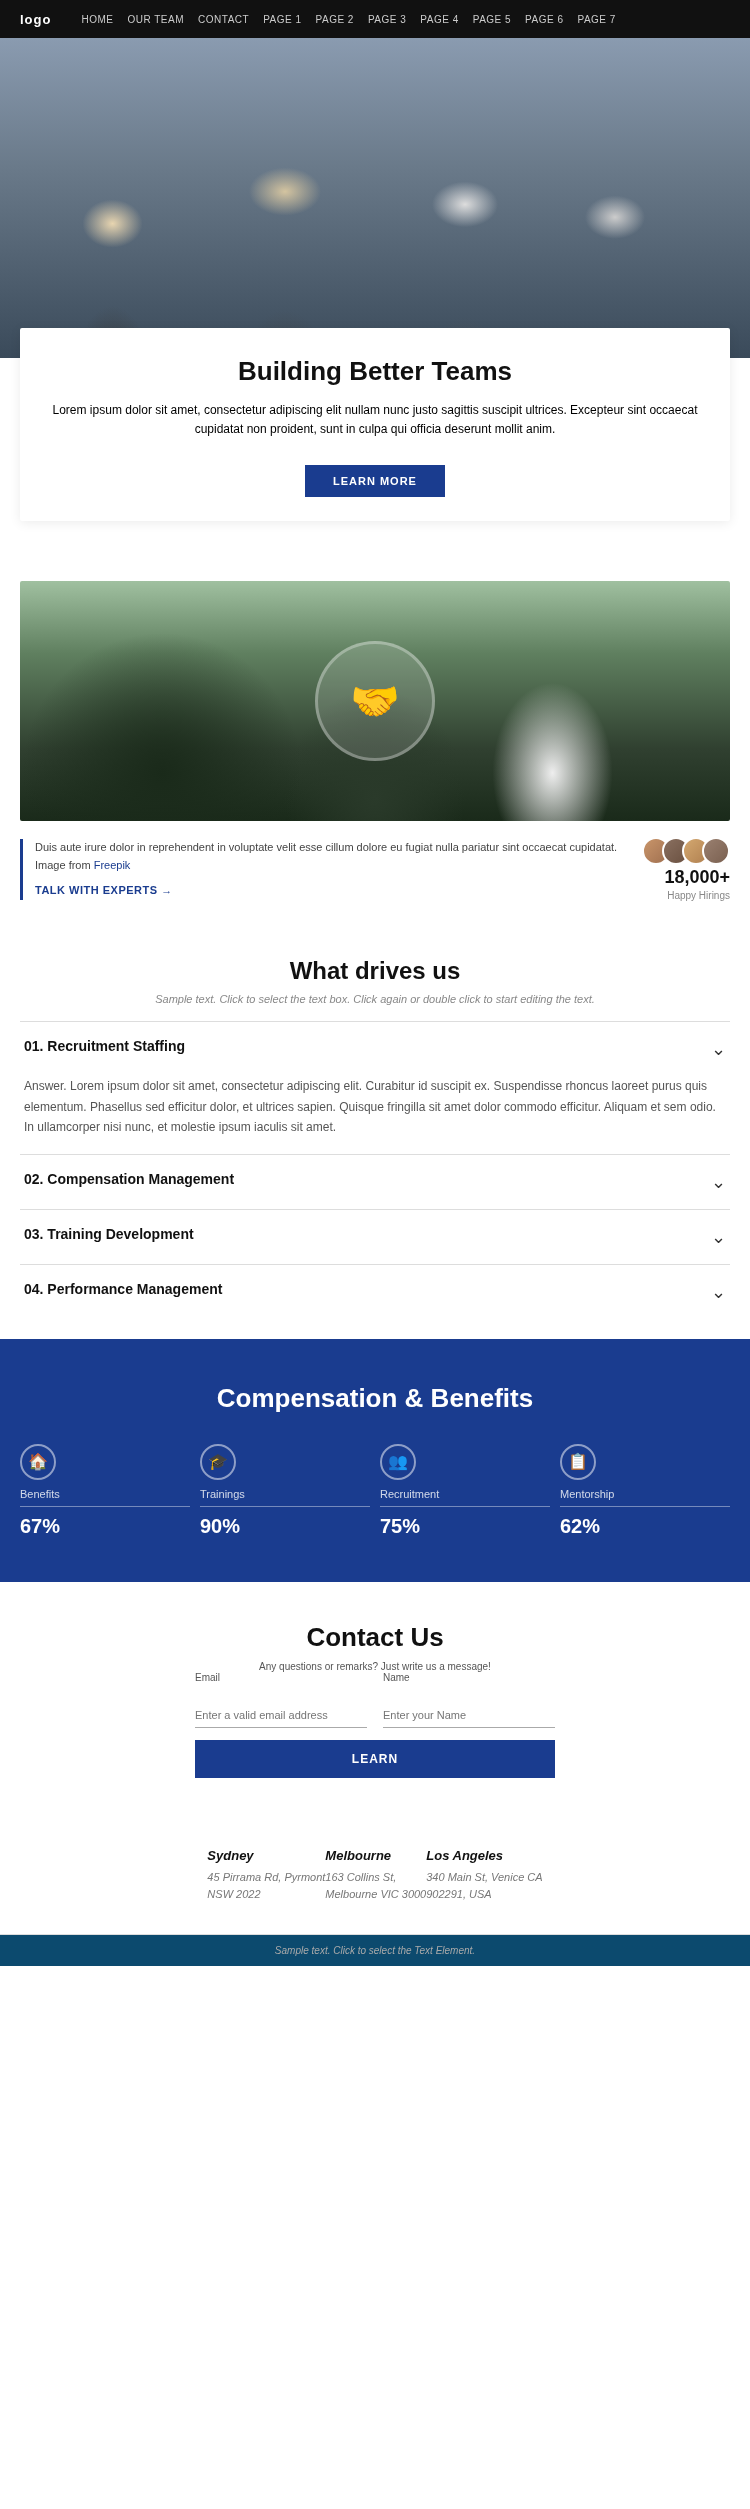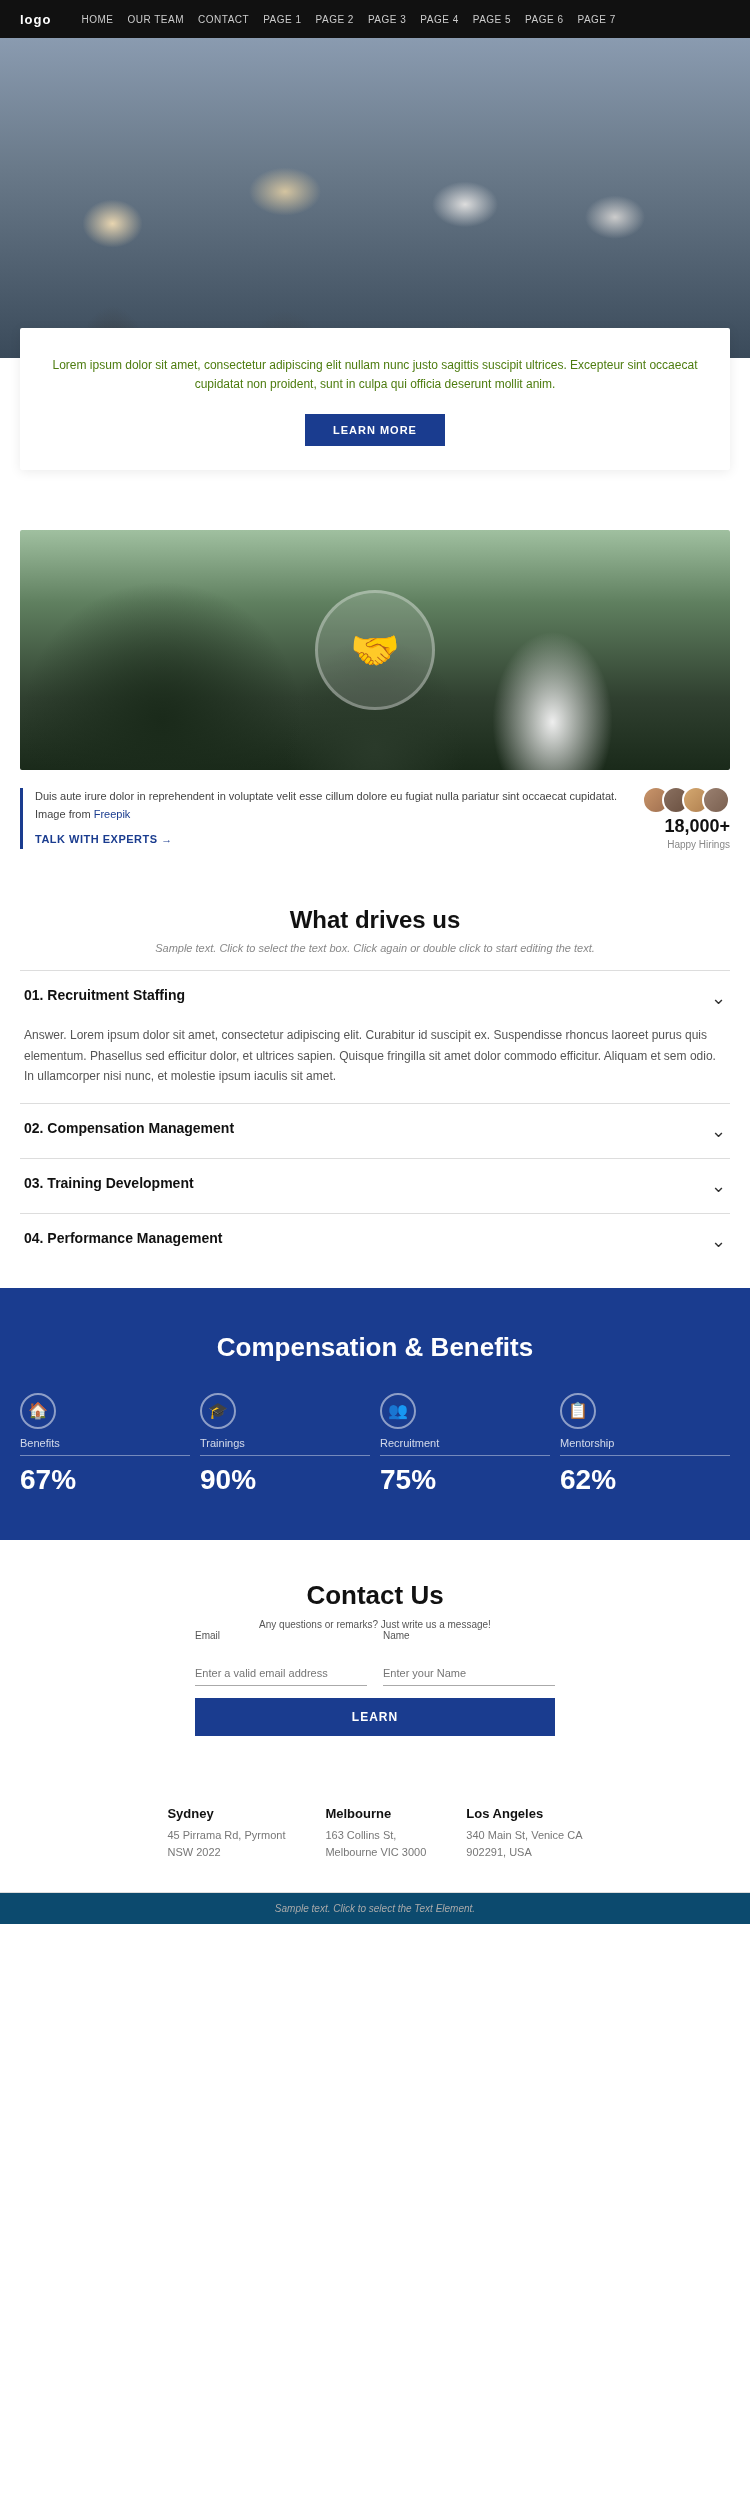--- a/index.html
+++ b/index.html
@@ -67,23 +67,23 @@
       z-index: 2;
     }
     .intro-card h1 {
       font-size: 26px;
       font-weight: bold;
       color: #111;
       margin-bottom: 14px;
     }
     .intro-card p {
       font-size: 12px;
-      color: #4d7c0f;
+      color: #000000;
       line-height: 1.6;
-      margin-bottom: 20px;
+      margin-bottom: 26px;
     }
     .btn-primary {
       background: #1a3c8f;
       color: #fff;
       border: none;
       padding: 10px 28px;
       font-size: 11px;
       letter-spacing: 1px;
       cursor: pointer;
       font-weight: bold;
@@ -264,21 +264,21 @@
       font-size: 16px;
     }
     .comp-item-label {
       font-size: 11px;
       color: rgba(255,255,255,0.8);
       border-bottom: 1px solid rgba(255,255,255,0.4);
       padding-bottom: 6px;
       margin-bottom: 8px;
     }
     .comp-percent {
-      font-size: 28px;
+      font-size: 20px;
       font-weight: bold;
       color: #fff;
     }
 
     
     .contact-section {
       padding: 40px 20px;
       text-align: center;
     }
     .contact-section h2 {
@@ -328,22 +328,22 @@
       letter-spacing: 1px;
       cursor: pointer;
       font-weight: bold;
       margin-top: 12px;
     }
 
     
     .offices {
       display: flex;
       justify-content: center;
-      gap: 40px;
       padding: 30px 20px;
+      font-style: italic;
     }
     .office h4 {
       font-size: 13px;
       font-weight: bold;
       color: #111;
       margin-bottom: 6px;
     }
     .office p {
       font-size: 11px;
       color: #777;
@@ -378,20 +378,21 @@
     <a href="#">PAGE 6</a>
     <a href="#">PAGE 7</a>
   </div>
 </nav>
 
 <div class="hero">
   <div class="hero-bg"></div>
 </div>
 
 <div class="intro-card">
+  <h1>Building Better Teams</h1>
   <p>Lorem ipsum dolor sit amet, consectetur adipiscing elit nullam nunc justo sagittis suscipit ultrices. Excepteur sint occaecat cupidatat non proident, sunt in culpa qui officia deserunt mollit anim.</p>
   <button class="btn-primary">LEARN MORE</button>
 </div>
 
 <div class="spacer"></div>
 <div class="spacer"></div>
 
 <div class="team-photo">
   <div class="hands-circle">🤝</div>
 </div>

